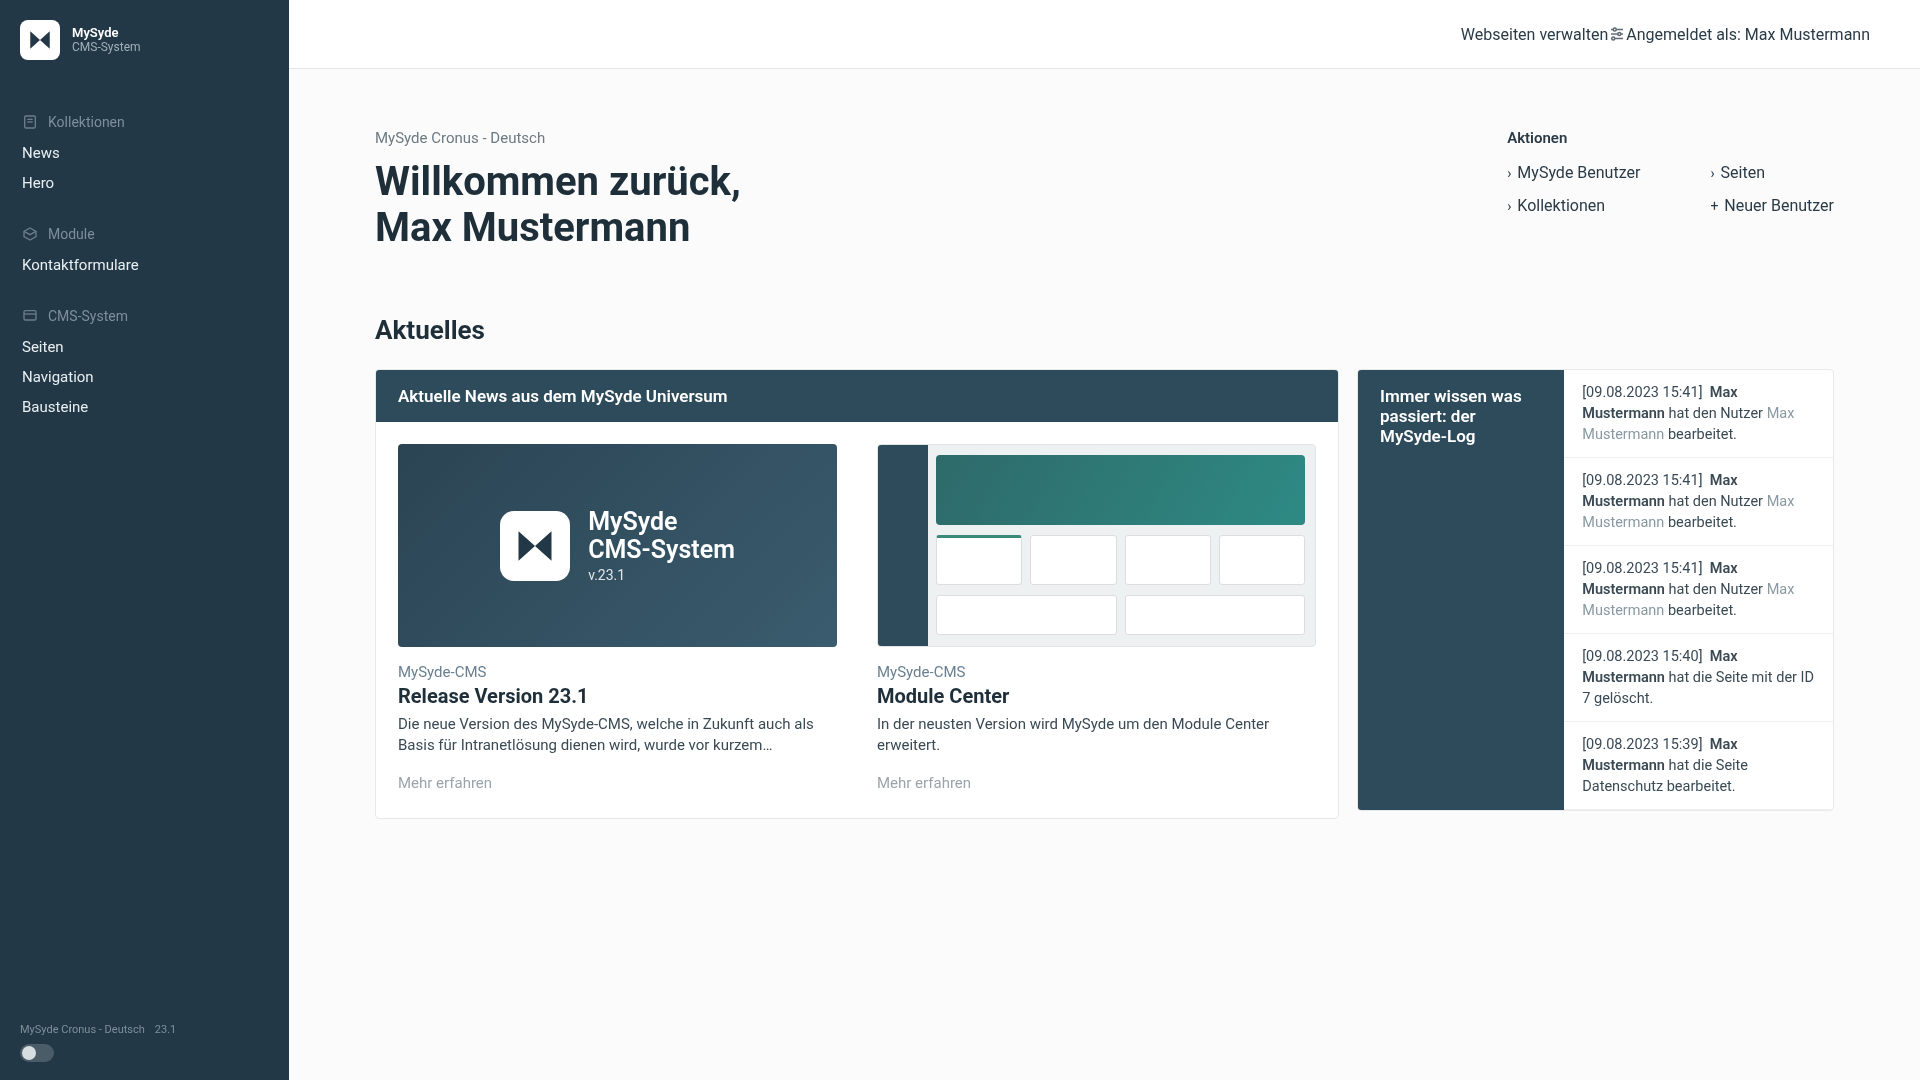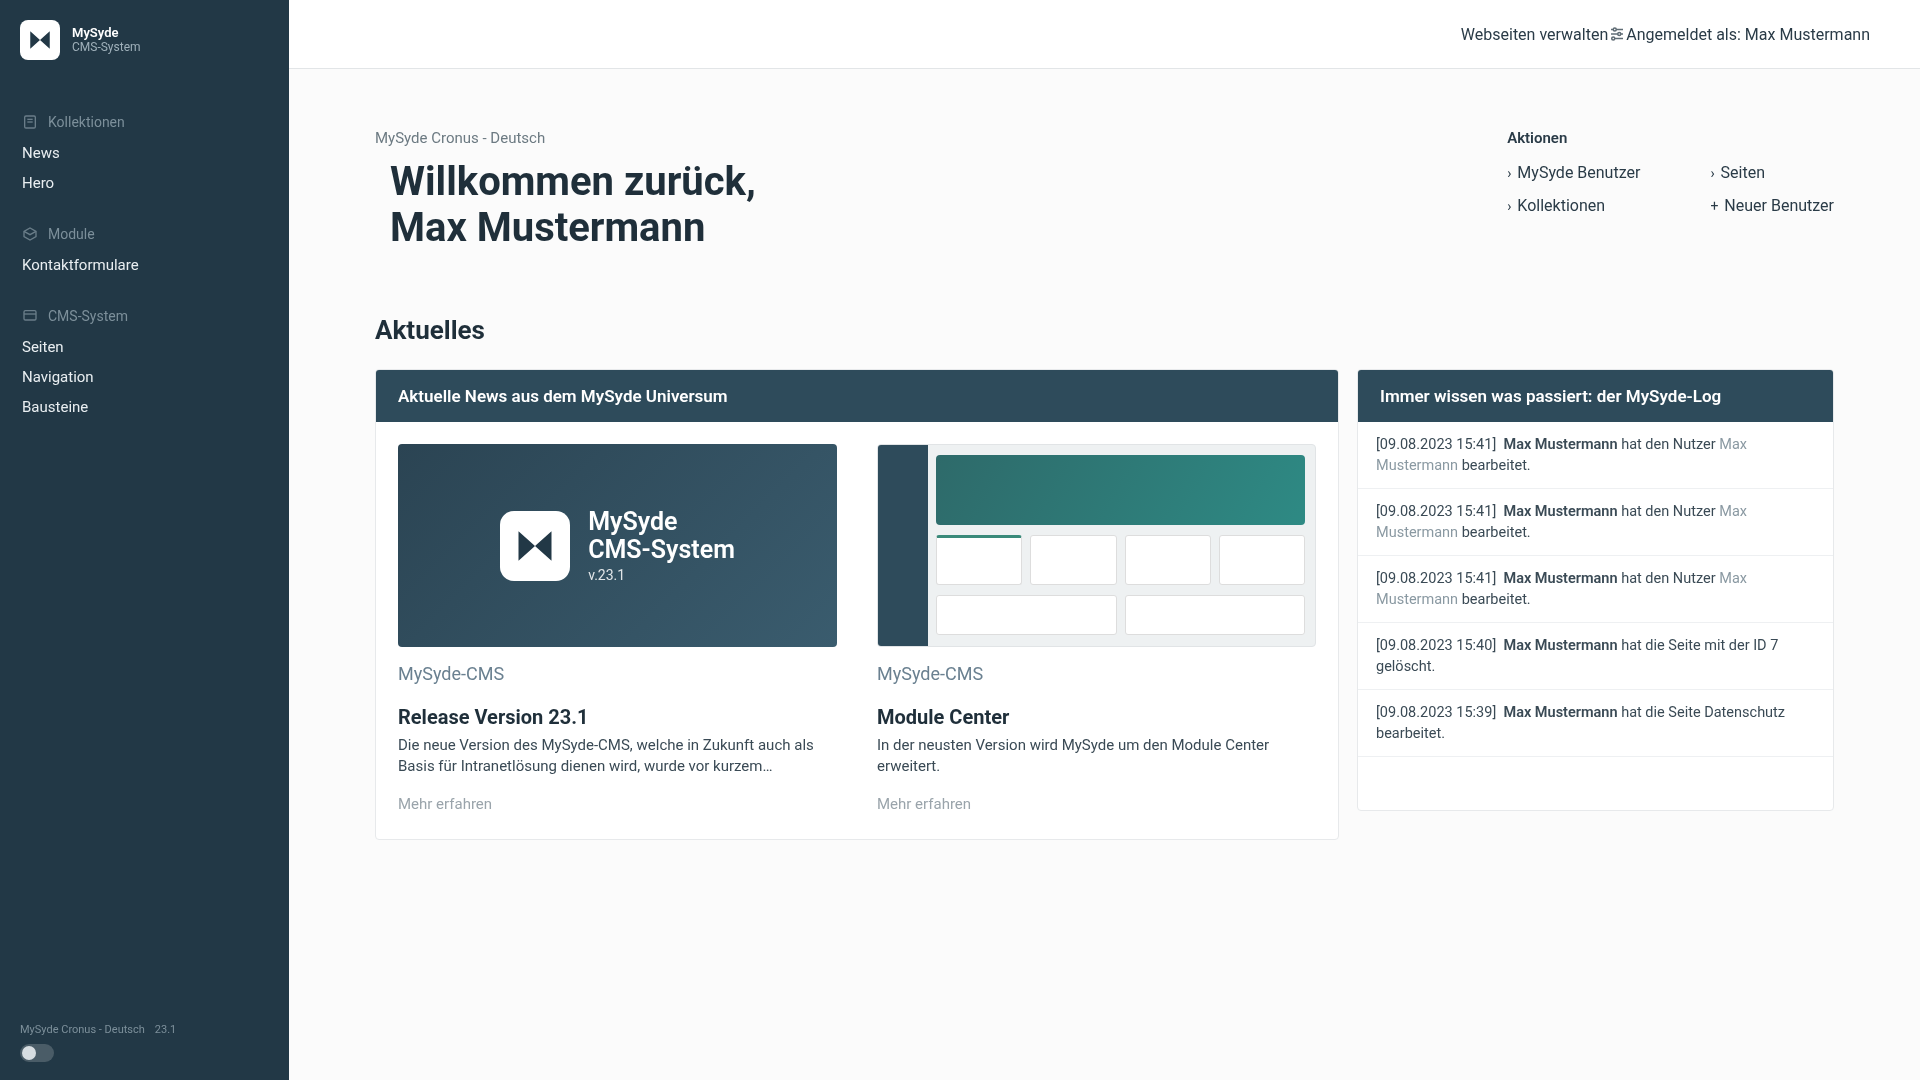--- a/index.html
+++ b/index.html
@@ -64,21 +64,21 @@
     height: 69px; background:#fff; border-bottom:1px solid #e2e5e7;
     display:flex; align-items:center; justify-content:flex-end;
     padding: 2px 50px; font-size: 16px;
   }
   .topbar a { color:#2a3b47; cursor:pointer; }
   .topbar .settings-icon { width:18px;height:18px; opacity:.75; cursor:pointer; }
   
   .content { padding: 60px 86px 0 86px; flex:1; }
   .hero-row { display:flex; justify-content:space-between; margin-bottom: 64px; }
   .breadcrumb { font-size: 15px; color:#6c7a82; margin-bottom: 12px; }
-  .welcome { font-size: 40px; font-weight: 700; color:#1f2f3a; line-height:1.15;margin-left:15px; }
+  .welcome { font-size: 40px; font-weight: 700; color:#1f2f3a; line-height:1.15; }
   .actions h3 { font-size: 15px; font-weight:600; color:#2a3b47; margin-bottom:16px; }
   .actions-grid {
     display:grid; grid-template-columns: auto auto; column-gap: 70px; row-gap: 14px;
     font-size:16px;
   }
   .action-link { display:flex;align-items:center; gap:6px; color:#2a3b47; cursor:pointer; }
   .action-link .chev { font-size:14px; }
   .section-title { font-size: 26px; font-weight:700; color:#1f2f3a; margin-bottom: 24px; }
   .panels { display:flex; gap: 18px; }
   
@@ -103,28 +103,28 @@
   .thumb1 .txt small { display:block; font-size:14px; font-weight:400; opacity:.85; margin-top:2px;}
   .thumb2 { background:#eef1f2; border:1px solid #e1e4e6; }
   .thumb2 .mini-side { position:absolute;left:0;top:0;bottom:0;width:50px;background:#2e4b5b; }
   .thumb2 .mini-hero { position:absolute; left:58px; right:10px; top:10px; height:70px;
     background:linear-gradient(120deg,#2e6a6a,#2e8a84); border-radius:4px; }
   .thumb2 .mini-cards { position:absolute; left:58px; right:10px; top:90px; display:flex; gap:8px; }
   .thumb2 .mini-cards div { flex:1; height:50px; background:#fff; border:1px solid #ddd; border-radius:3px; }
   .thumb2 .mini-cards div:first-child { border-top:3px solid #3a8a7a; }
   .thumb2 .mini-row { position:absolute; left:58px; right:10px; top:150px; height:40px; display:flex; gap:8px; }
   .thumb2 .mini-row div { flex:1; background:#fff; border:1px solid #ddd; border-radius:3px; }
-  .news-cat { font-size:18px; color:#6a8090; margin-bottom:21px; }
+  .news-cat { font-size:15px; color:#6a8090; margin-bottom:3px; }
   .news-title { font-size:20px; font-weight:700; color:#1f2f3a; margin-bottom:6px; }
   .news-desc { font-size:15px; color:#3a4a55; line-height:1.4; margin-bottom:18px; min-height:42px;}
   .news-link { font-size:15px; color:#9aa4ab; cursor:pointer; }
   
   .log-panel {
     flex:1; background:#fff; border-radius:4px; border:1px solid #e7e9eb;
-    display:flex; flex-direction:column; overflow:hidden;
+    display:flex; flex-direction:row; overflow:hidden;
     max-height: 442px;
   }
   .log-body { overflow-y:auto; position:relative; }
   .log-body::-webkit-scrollbar { width:6px; }
   .log-body::-webkit-scrollbar-thumb { background:#c3c9cd; border-radius:3px; }
   .log-entry {
     padding: 12px 18px; font-size:14.5px; color:#3a4a55;
     border-bottom:1px solid #eef0f2; line-height:1.45;
   }
   .log-entry .ts { font-weight:400; }

